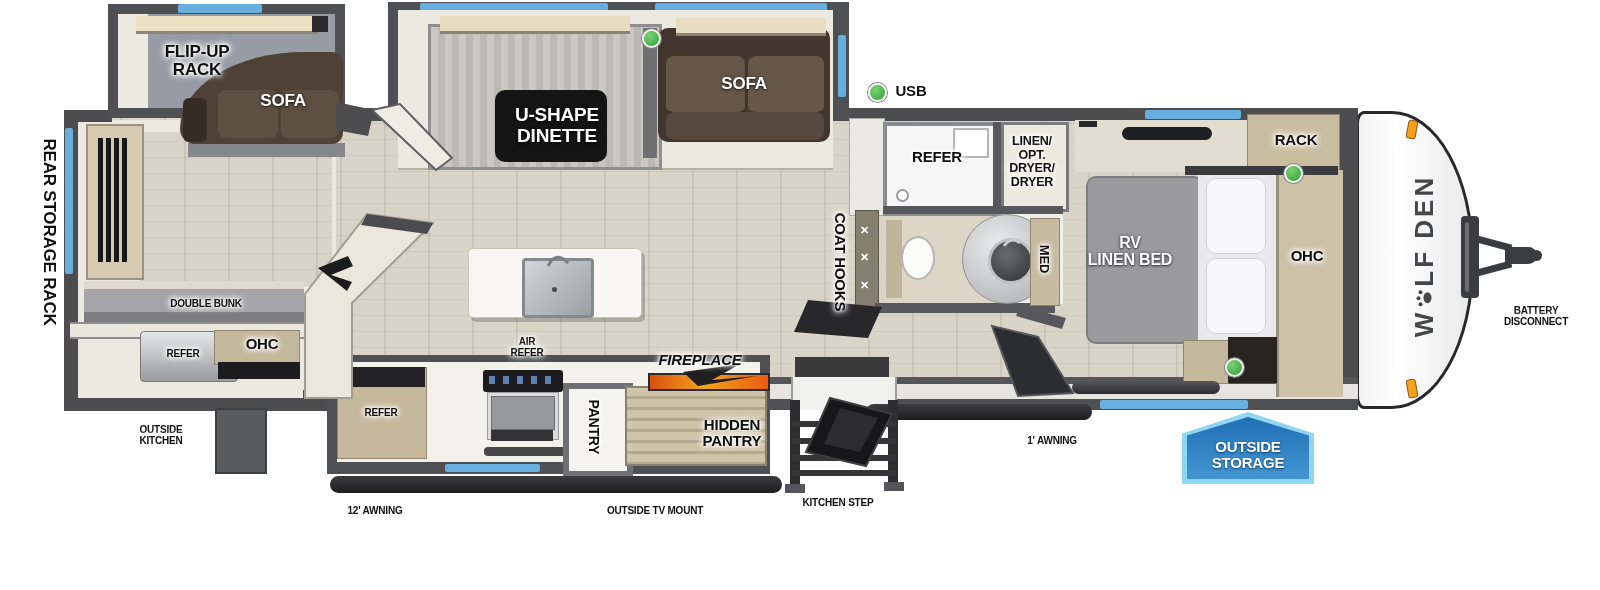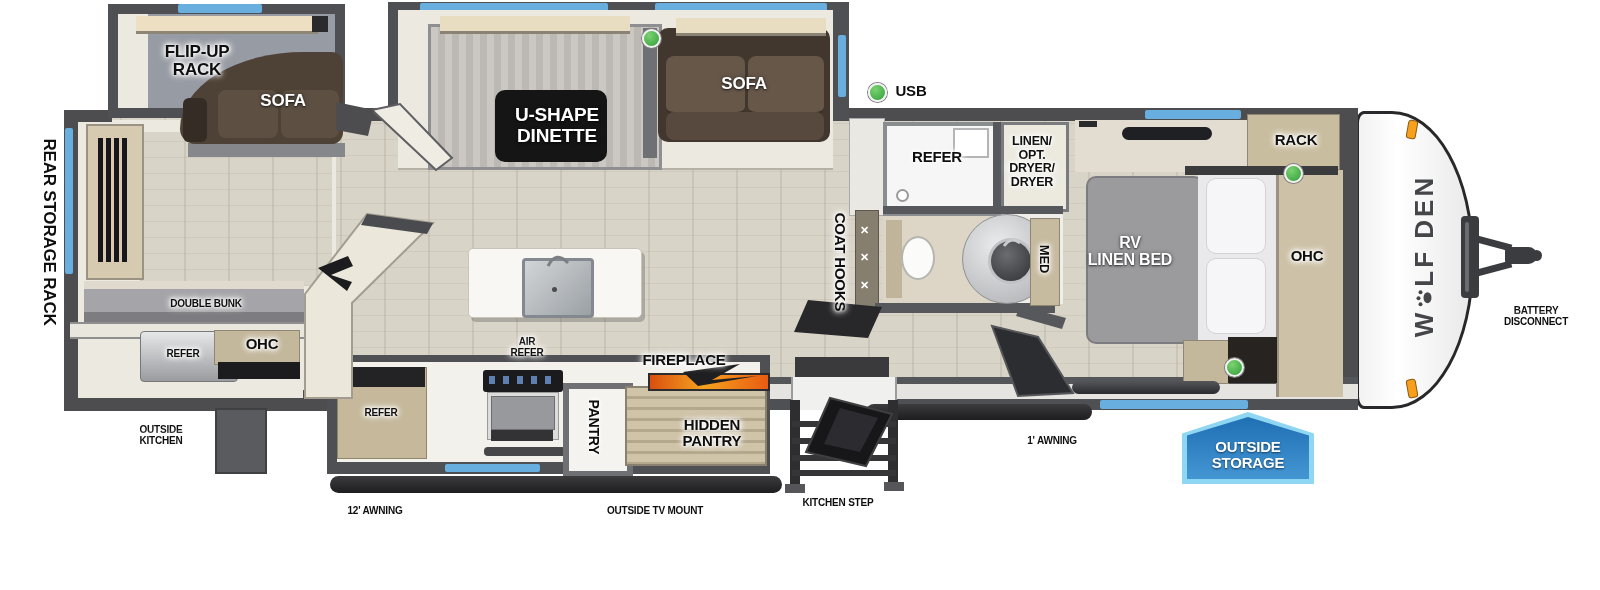--- a/index.html
+++ b/index.html
@@ -228,23 +228,23 @@
   <div class="lbl" style="left:1307px;top:256px;font-size:15px;">OHC</div>
   <div class="lbl" style="left:206px;top:304px;">DOUBLE BUNK</div>
   <div class="lbl" style="left:183px;top:354px;">REFER</div>
   <div class="lbl" style="left:262px;top:344px;font-size:15px;">OHC</div>
   <div class="lbl" style="left:161px;top:436px;">OUTSIDE
 KITCHEN</div>
   <div class="lbl" style="left:381px;top:413px;">REFER</div>
   <div class="lbl" style="left:527px;top:348px;">AIR
 REFER</div>
   <div class="lbl v" style="left:593px;top:427px;font-size:14px;">PANTRY</div>
-  <div class="lbl" style="left:712px;top:433px;font-size:15px;">HIDDEN
+  <div class="lbl" style="left:732px;top:433px;font-size:15px;">HIDDEN
 PANTRY</div>
-  <div class="lbl" style="left:684px;top:360px;font-size:15px;">FIREPLACE</div>
+  <div class="lbl" style="left:700px;top:360px;font-size:15px;font-style:italic;">FIREPLACE</div>
   <div class="lbl" style="left:375px;top:511px;">12' AWNING</div>
   <div class="lbl" style="left:655px;top:511px;">OUTSIDE TV MOUNT</div>
   <div class="lbl" style="left:838px;top:503px;">KITCHEN STEP</div>
   <div class="lbl" style="left:1052px;top:441px;">1' AWNING</div>
   <div class="lbl w" style="left:1248px;top:455px;font-size:15px;z-index:25;text-shadow:0 1px 2px rgba(10,40,70,.8);">OUTSIDE
 STORAGE</div>
   <div class="lbl" style="left:1536px;top:317px;">BATTERY
 DISCONNECT</div>
 
 </div>

